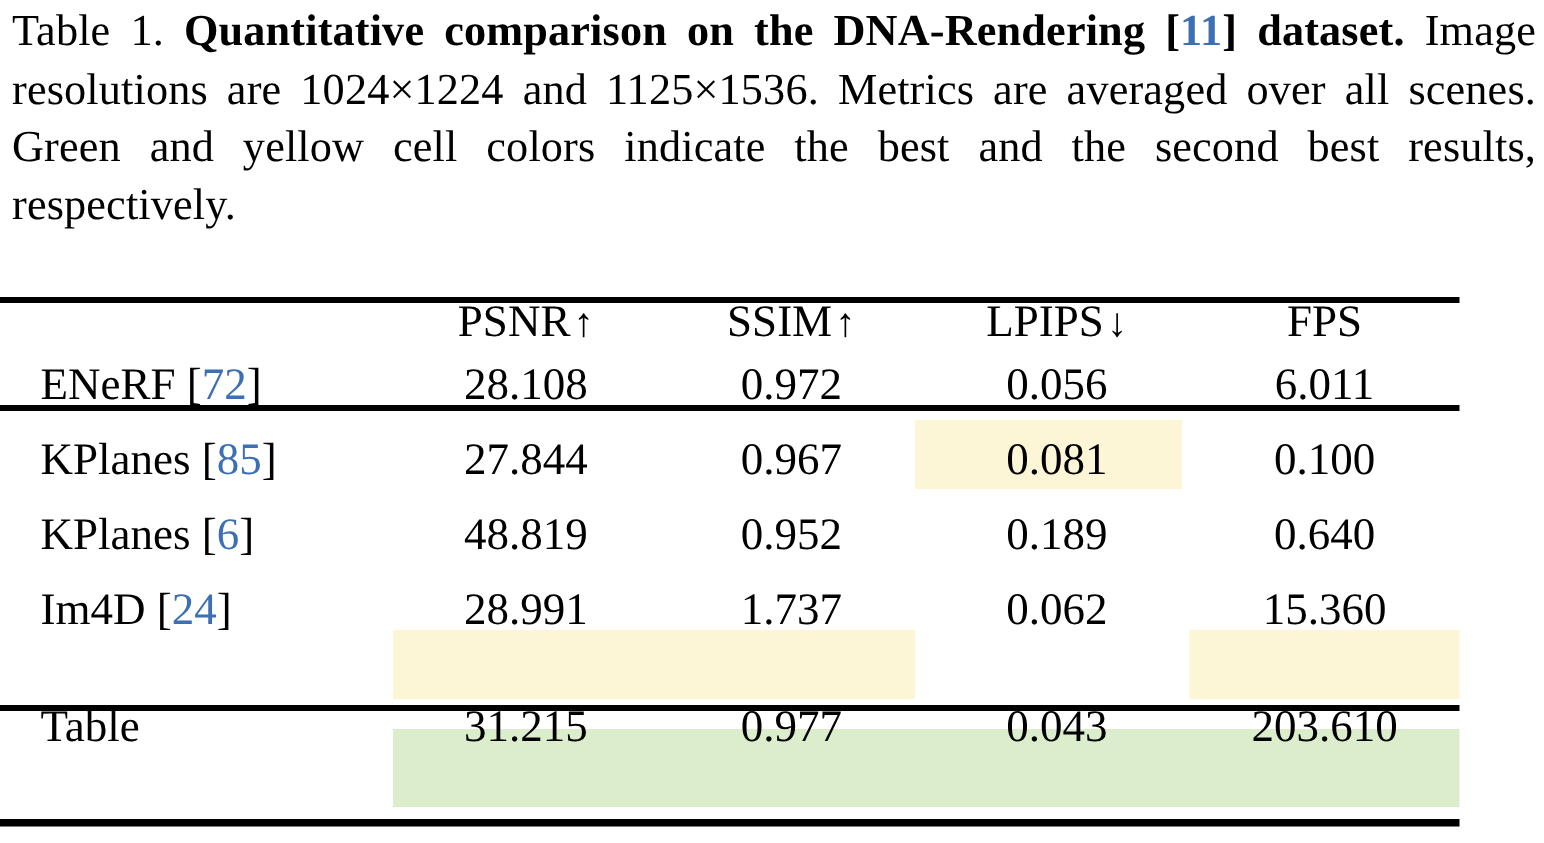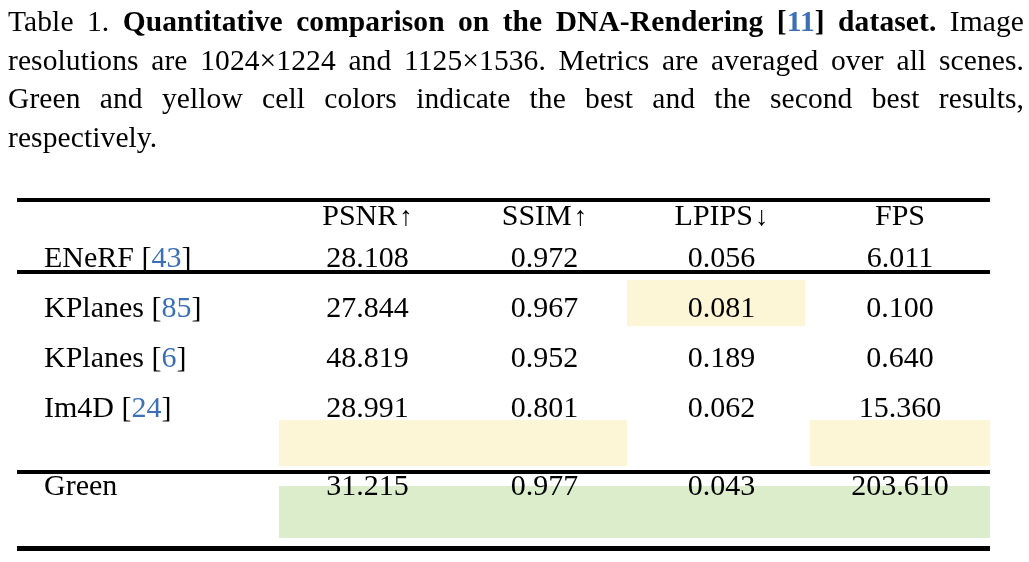--- a/index.html
+++ b/index.html
@@ -35,21 +35,21 @@
   }
   .caption .bold { font-weight: bold; }
   .cite { color: #3D6FB5; }
   .cite-bold { color: #3D6FB5; font-weight: bold; }
   .brk { color: #000000; }
   .nowrap { white-space: nowrap; }
 
   
   .table-wrap {
     position: absolute;
-    left: 17px;
+    left: 0;
     top: 198px;
     width: 973px;
     height: 350px;
   }
 
   .rule {
     position: absolute;
     left: 0;
     width: 973px;
     background: #000000;
@@ -141,21 +141,21 @@
           <th class="c-num"><span>LPIPS</span><span class="arrow">↓</span></th>
           <th class="c-num"><span>FPS</span></th>
         </tr>
       </thead>
       <tbody>
         <tr class="spacer-row">
             <td colspan="5"></td>
           </tr>
 
         <tr class="drow">
-          <td class="c-method"><span>ENeRF</span> <span class="brk">[</span><span class="cite">43</span><span class="brk">]</span></td>
+          <td class="c-method"><span>ENeRF</span> <span class="brk">[</span><span class="cite">72</span><span class="brk">]</span></td>
           <td class="c-num">28.108</td>
           <td class="c-num">0.972</td>
           <td class="c-num">0.056</td>
           <td class="c-num">6.011</td>
         </tr>
 
         <tr class="drow">
           <td class="c-method"><span>KPlanes</span> <span class="brk">[</span><span class="cite">85</span><span class="brk">]</span></td>
           <td class="c-num">27.844</td>
           <td class="c-num">0.967</td>
@@ -167,31 +167,31 @@
           <td class="c-method"><span>KPlanes</span> <span class="brk">[</span><span class="cite">6</span><span class="brk">]</span></td>
           <td class="c-num">48.819</td>
           <td class="c-num">0.952</td>
           <td class="c-num">0.189</td>
           <td class="c-num">0.640</td>
         </tr>
 
         <tr class="drow">
           <td class="c-method"><span>Im4D</span> <span class="brk">[</span><span class="cite">24</span><span class="brk">]</span></td>
           <td class="c-num">28.991</td>
-          <td class="c-num">0.801</td>
+          <td class="c-num">1.737</td>
           <td class="c-num">0.062</td>
           <td class="c-num">15.360</td>
         </tr>
 
         <tr class="spacer-row">
             <td colspan="5" style="height:28px;"></td>
           </tr>
 
         <tr class="drow">
-          <td class="c-method"><span>Green</span></td>
+          <td class="c-method"><span>Table</span></td>
           <td class="c-num">31.215</td>
           <td class="c-num">0.977</td>
           <td class="c-num">0.043</td>
           <td class="c-num">203.610</td>
         </tr>
       </tbody>
     </table>
   </div>
 </div>
 

